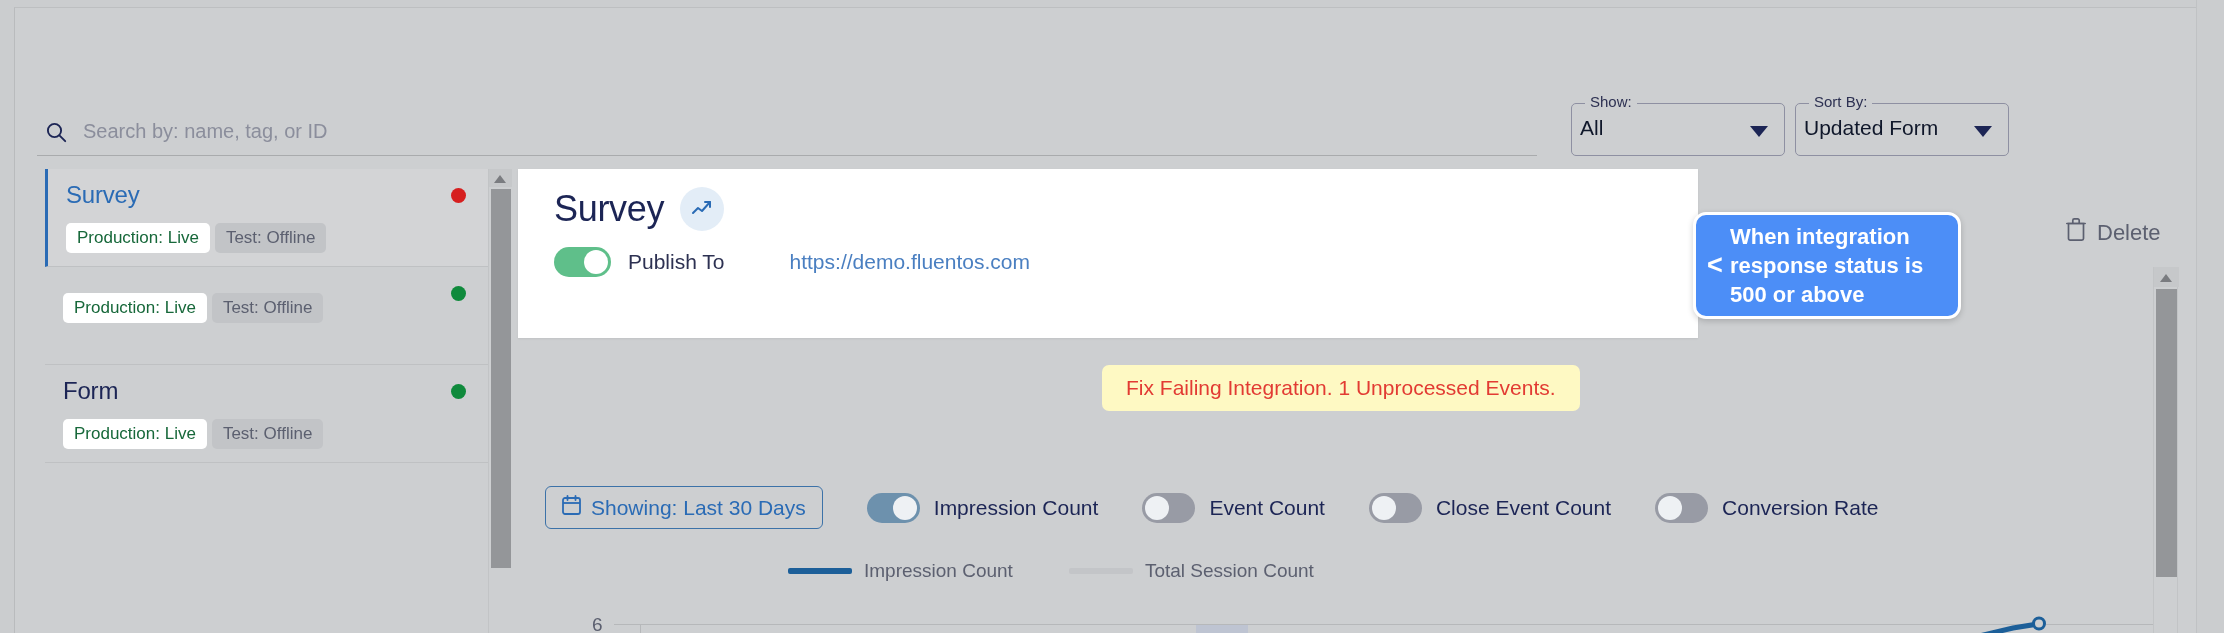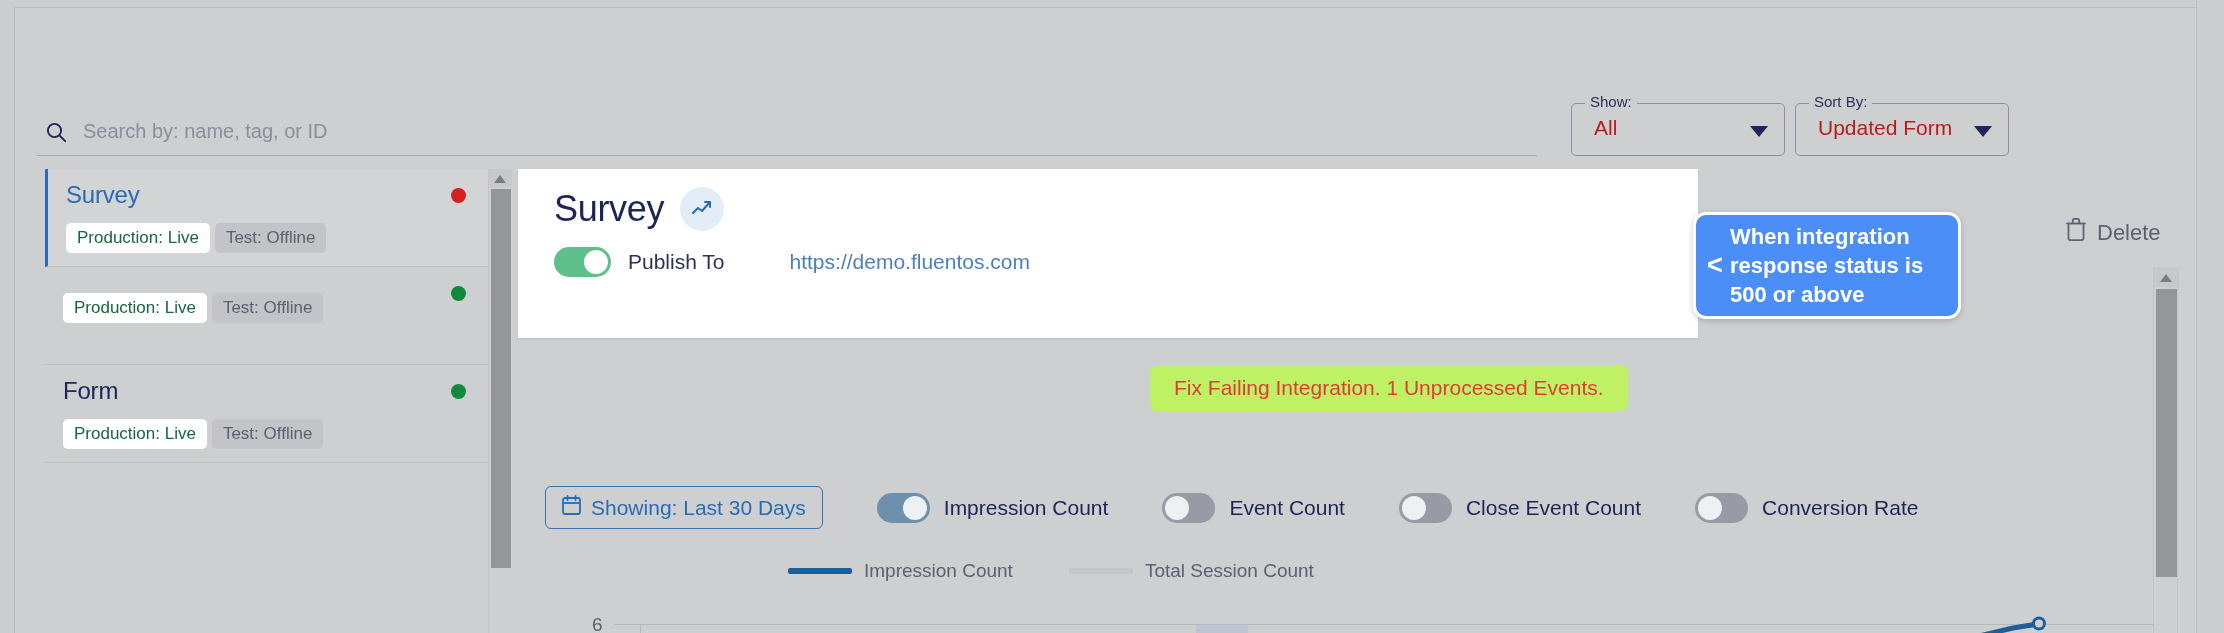--- a/index.html
+++ b/index.html
@@ -97,23 +97,23 @@
     position: absolute;
     top: -10px; left: 13px;
     background: #cdcfd1;
     padding: 0 5px;
     font-size: 15px;
     color: #2d3152;
     line-height: 1;
   }
   .select-value {
     position: absolute;
-    left: 22px; top: 12px;
+    left: 8px; top: 12px;
     font-size: 21px;
-    color: #b91c1c;
+    color: #0f172a;
   }
   .caret {
     position: absolute;
     right: 16px; top: 22px;
     width: 0; height: 0;
     border-left: 9px solid transparent;
     border-right: 9px solid transparent;
     border-top: 11px solid #1c2555;
   }
 
@@ -234,28 +234,27 @@
     background: #ffffff;
   }
   .switch.on { background: #5fbf8a; }
   .switch.on .knob { right: 3px; }
   .publish-label { font-size: 21px; color: #2d3152; }
   .publish-url { font-size: 21px; color: #4a7fc1; margin-left: 48px; }
 
   .error-pill {
     position: absolute;
     left: 1087px; top: 380px;
-    background: #bef264;
+    background: #fef9c3;
     color: #e23b33;
     font-size: 21px;
     border-radius: 7px;
     padding: 11px 24px;
     white-space: nowrap;
     transform: translateY(-50%);
-    margin-left: 48px;
   }
 
   
   .delete-btn {
     position: absolute;
     left: 2051px; top: 210px;
     display: flex; align-items: center; gap: 11px;
     color: #5c6070;
     font-size: 22px;
     background: transparent;
@@ -294,21 +293,21 @@
     line-height: 1.33;
     flex: 1;
   }
 
   
   .metric-row {
     position: absolute;
     left: 530px; top: 478px;
     display: flex;
     align-items: center;
-    gap: 10px;
+    gap: 0;
   }
   .date-chip {
     display: flex; align-items: center; gap: 10px;
     border: 1px solid #3c72a8;
     border-radius: 6px;
     padding: 8px 16px;
     color: #2a6bb5;
     font-size: 21px;
     background: transparent;
     cursor: pointer;

